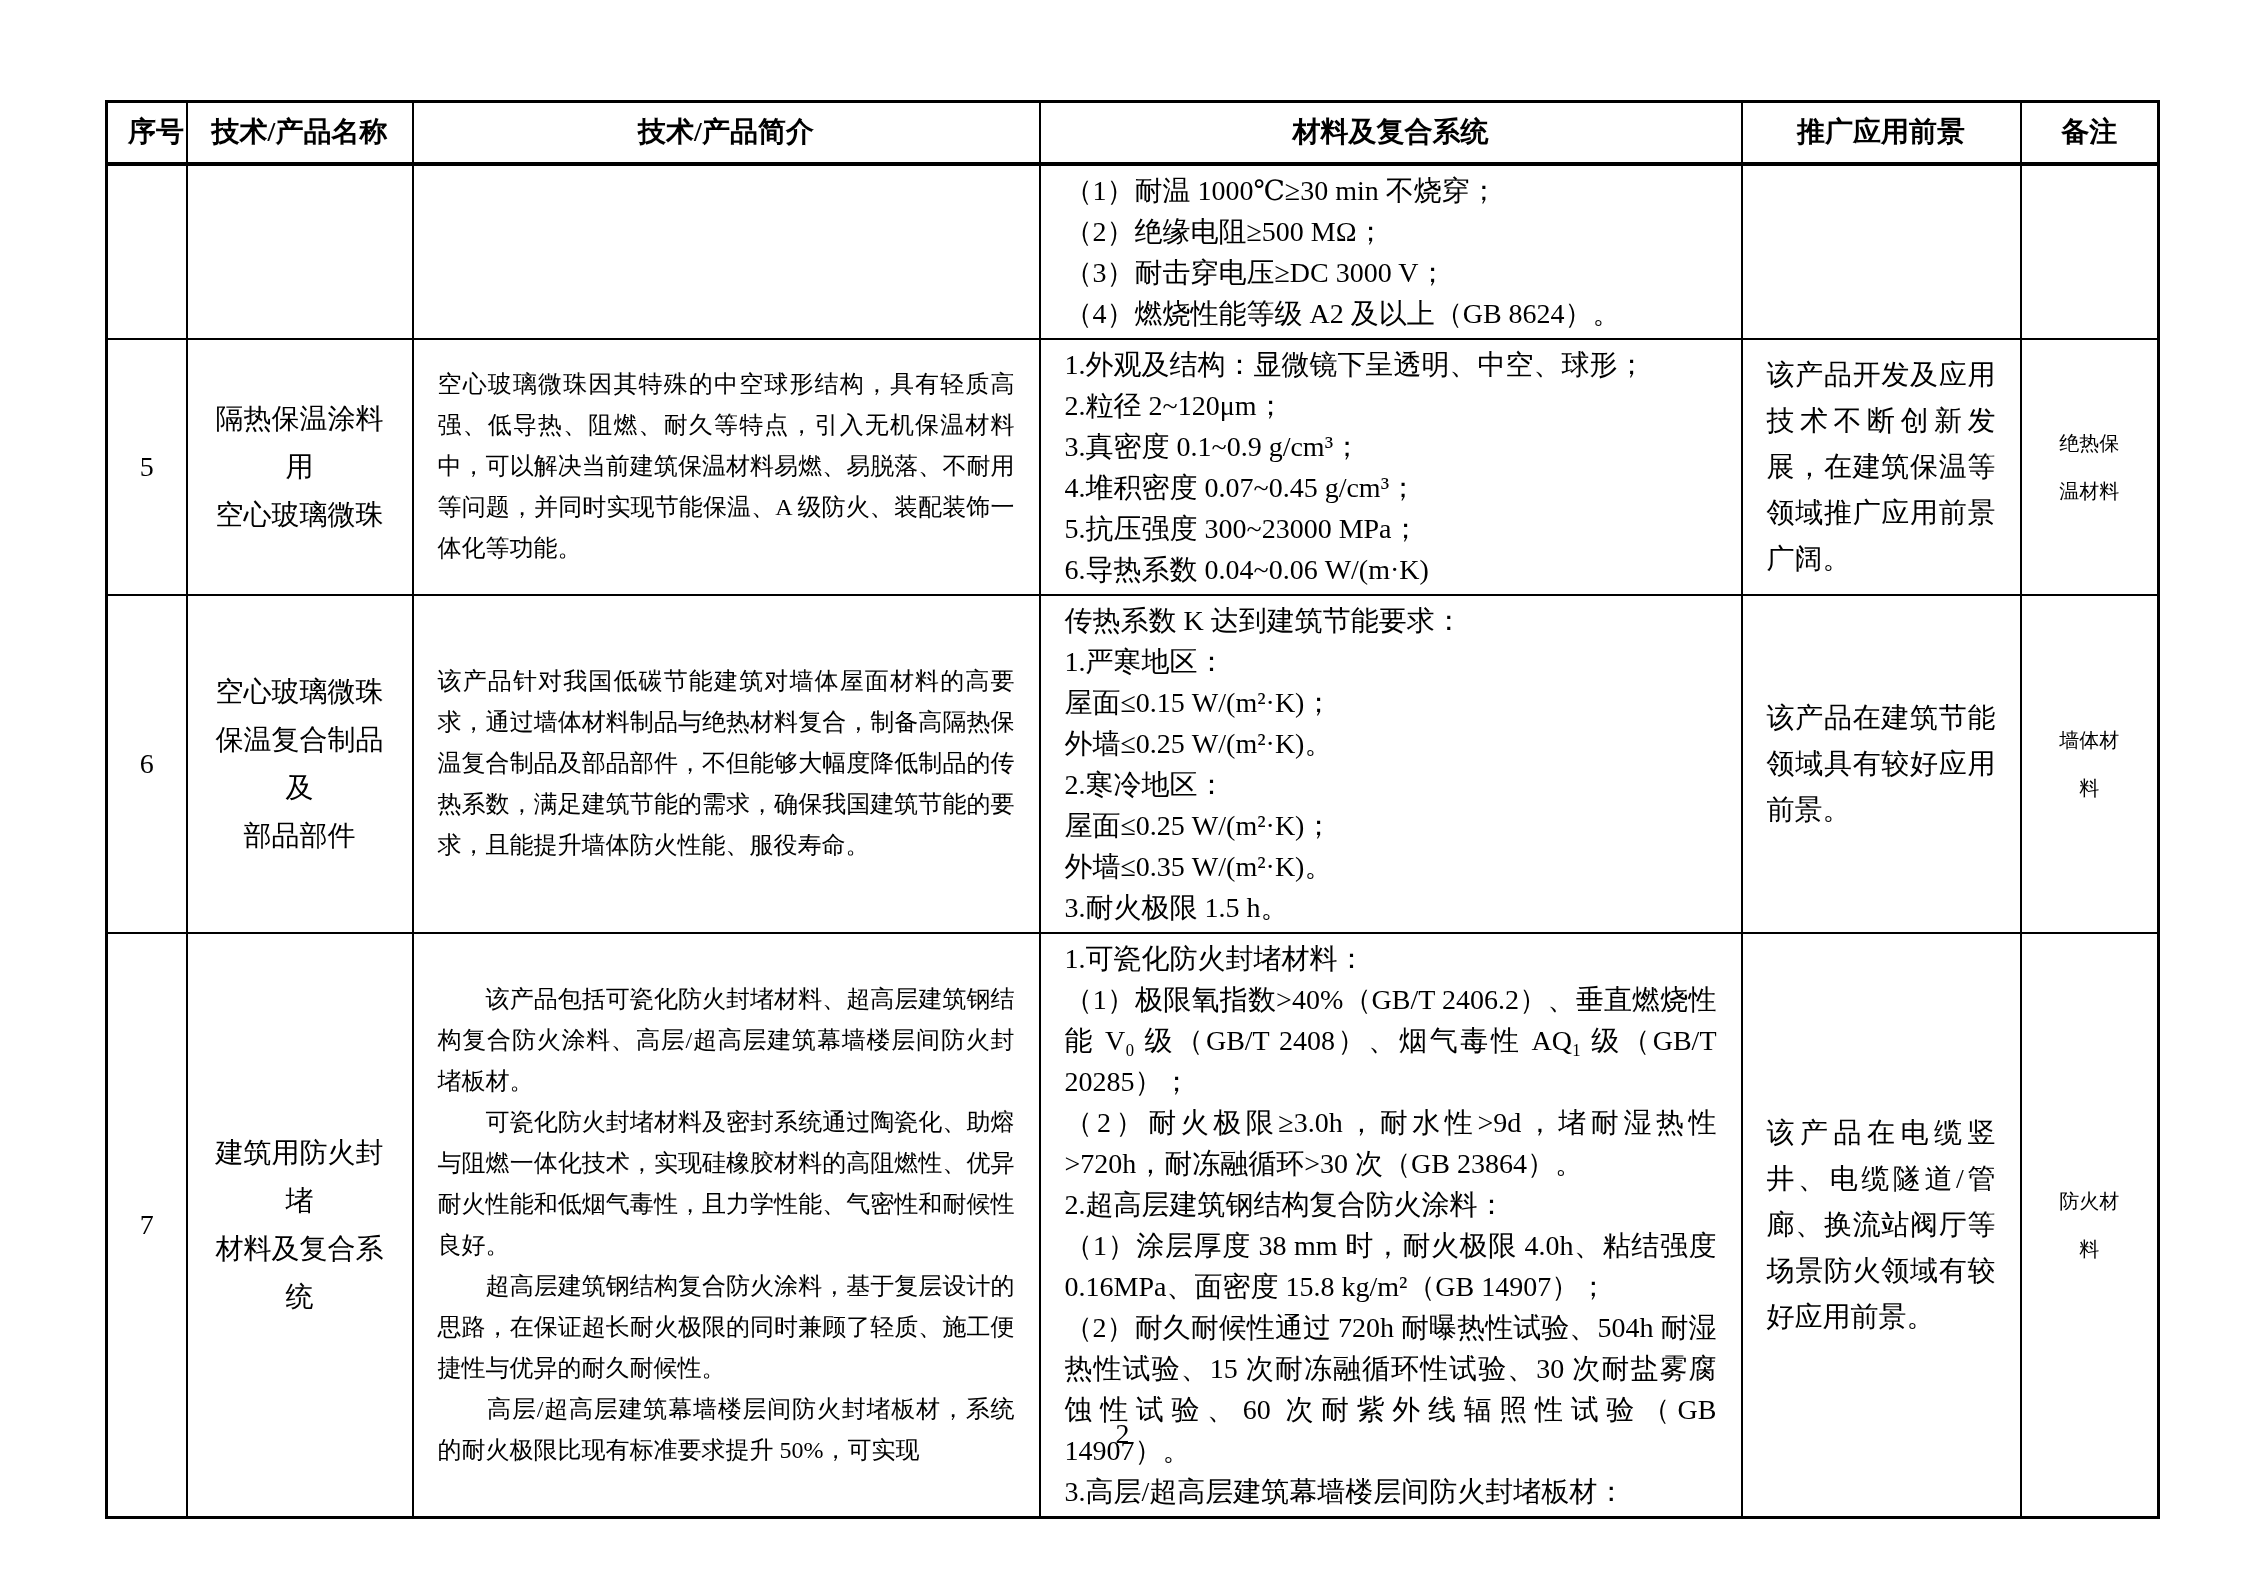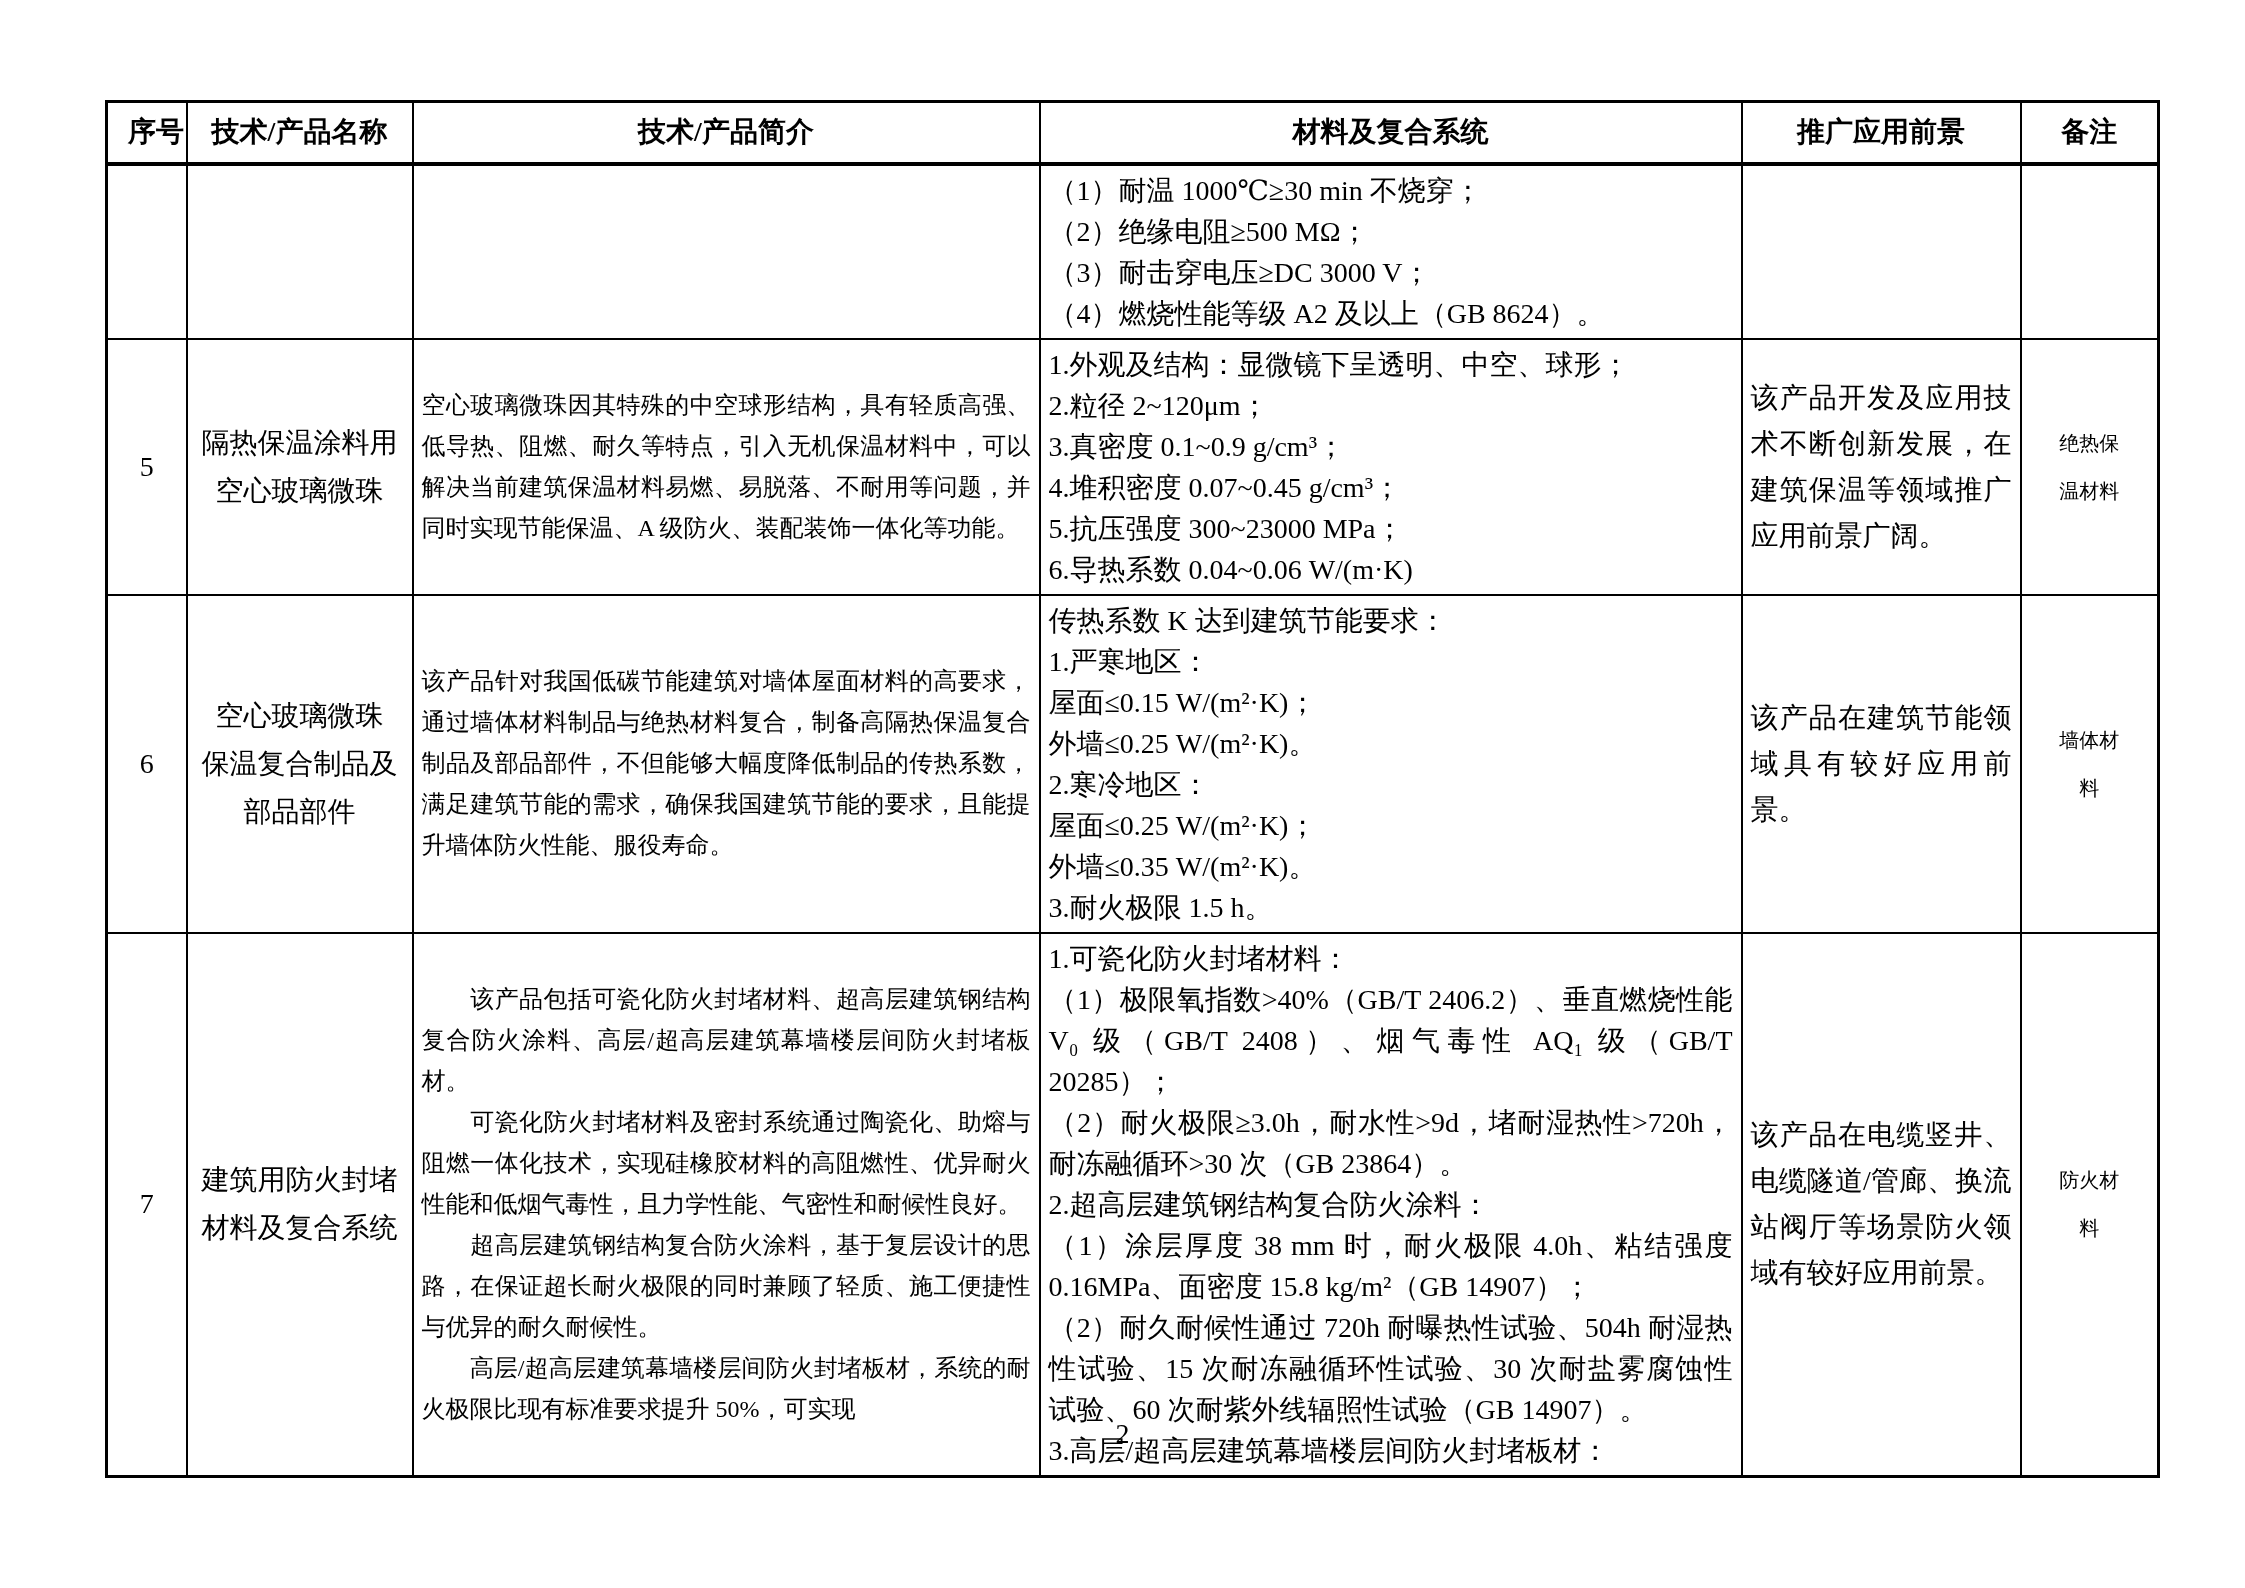--- a/index.html
+++ b/index.html
@@ -17,21 +17,21 @@
     left: 105px;
     top: 100px;
     border-collapse: collapse;
     table-layout: fixed;
     width: 2052px;
   }
   table.doc-table th, table.doc-table td {
     border: 2px solid #000;
     overflow: hidden;
     vertical-align: middle;
-    padding: 4px 8px;
+    padding: 4px 24px;
     box-sizing: border-box;
   }
   table.doc-table { border: 3px solid #000; }
   tr.header-row th { border-bottom: 4px solid #000; }
   tr.header-row th {
     font-weight: bold;
     font-size: 28px;
     text-align: center;
     white-space: nowrap;
     padding: 2px 20px;

